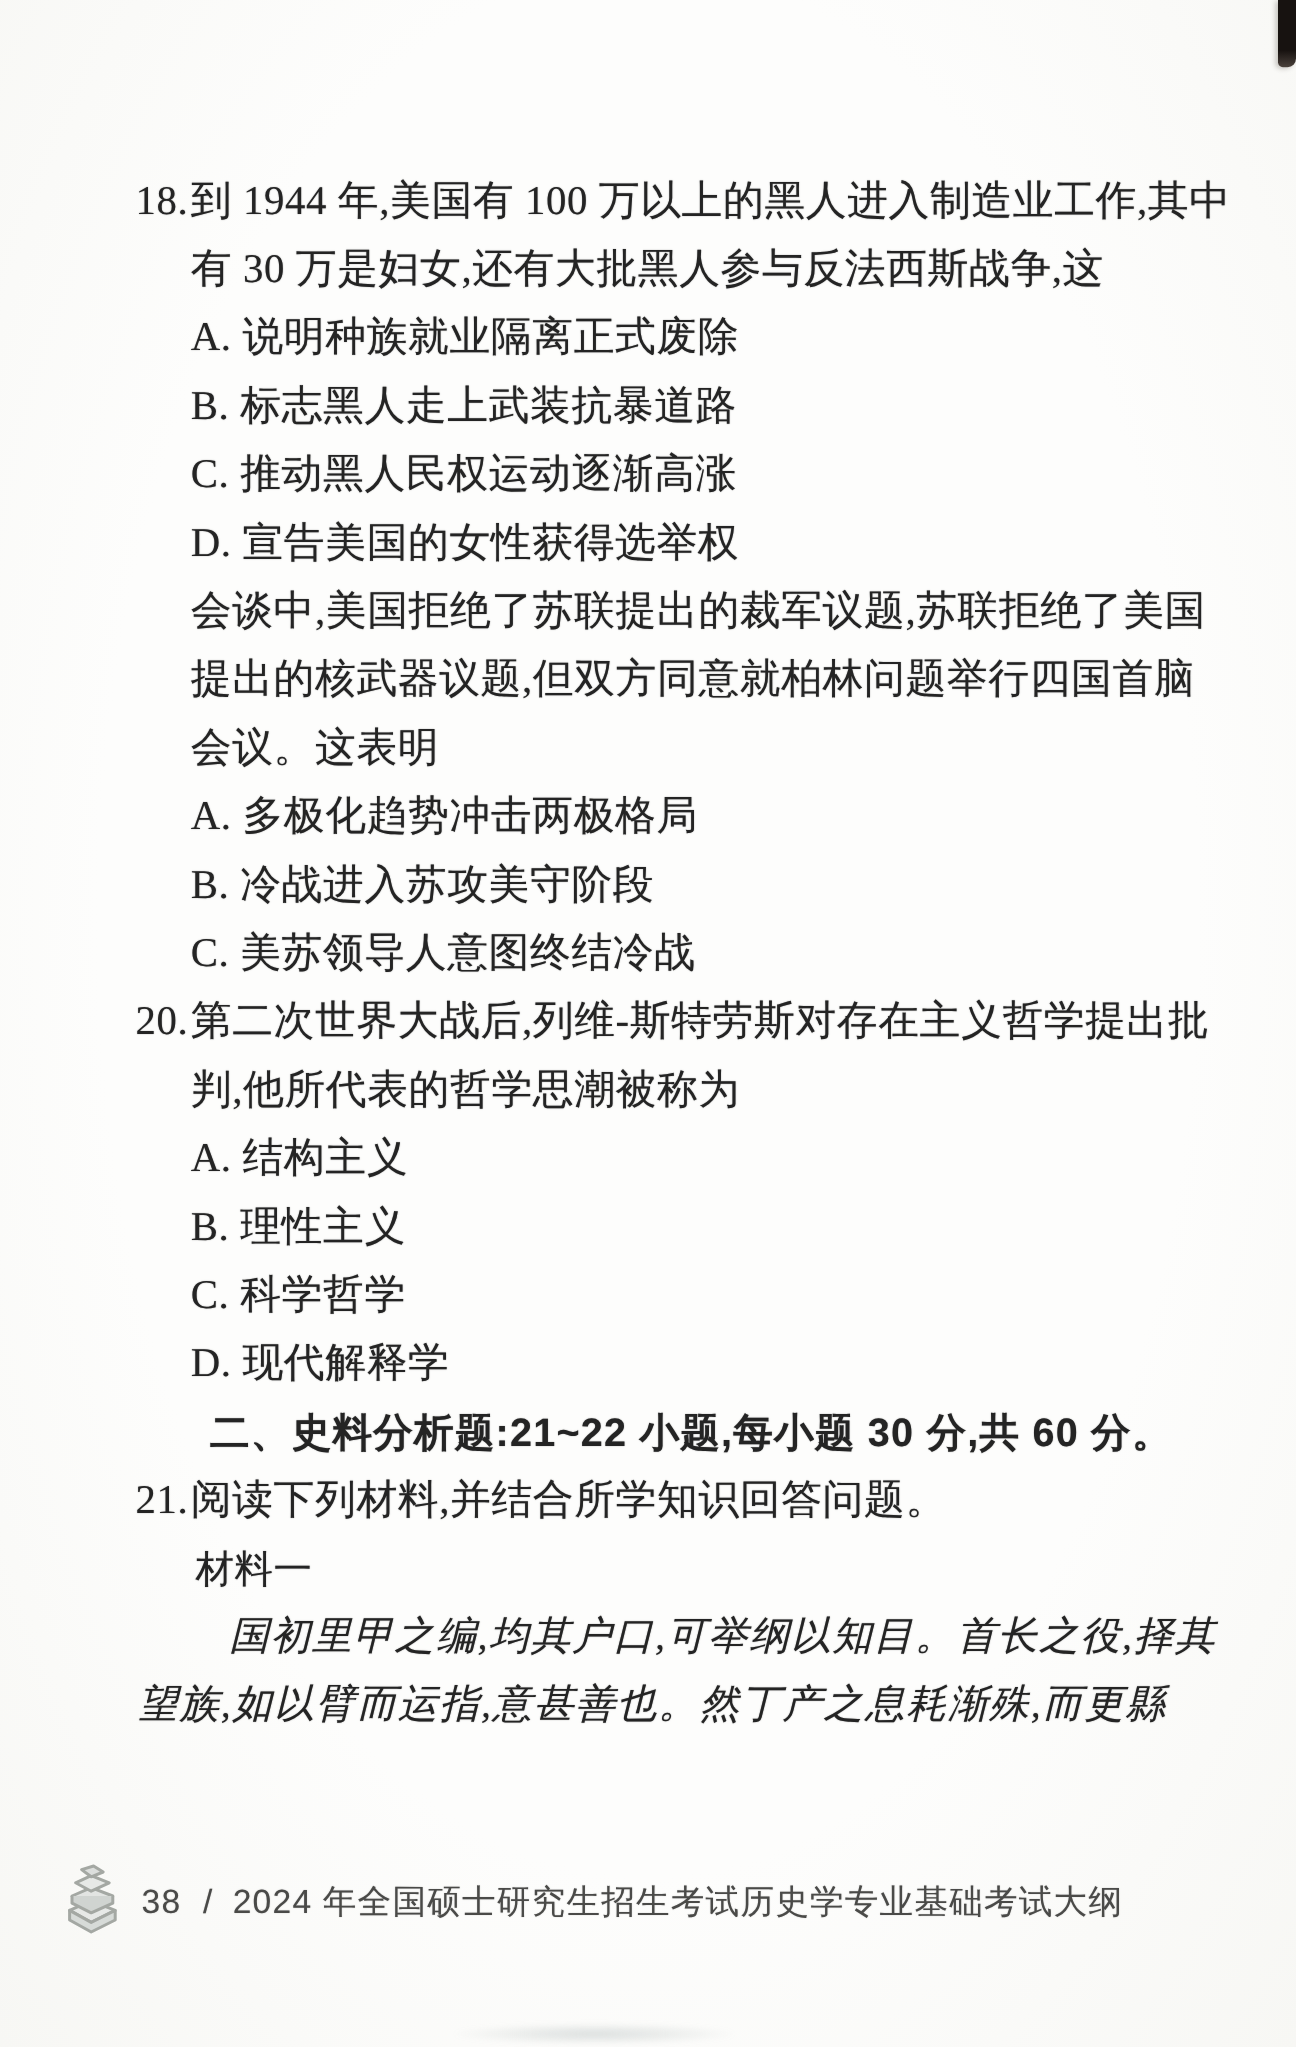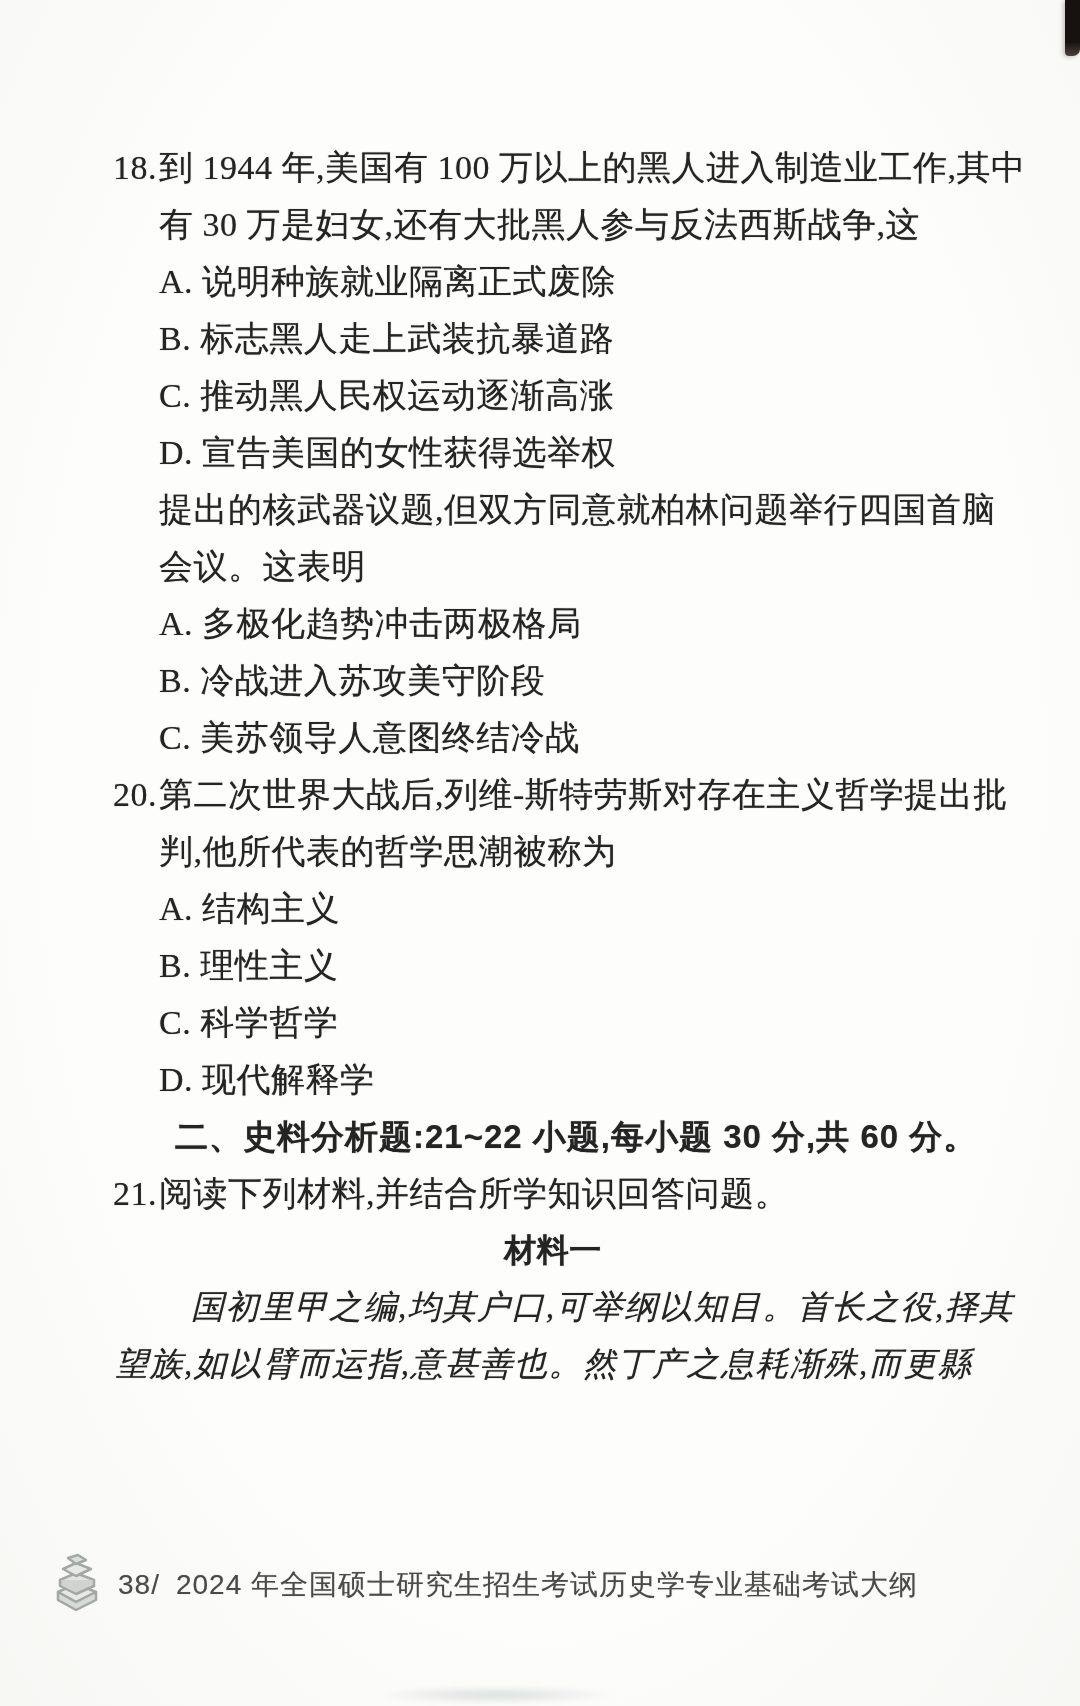--- a/index.html
+++ b/index.html
@@ -21,39 +21,39 @@
   }
   .qline { display:flex; }
   .qnum { flex:0 0 46px; width:46px; }
   .indent { padding-left:46px; }
   .section-heading {
     font-family:"Liberation Sans","DejaVu Sans",sans-serif;
     font-weight:700; padding-left:62px; letter-spacing:1px; font-size:33px;
   }
   .material-label {
     font-family:"Liberation Sans","DejaVu Sans",sans-serif;
-    font-weight:700; padding-left:50px; font-size:32px;text-align:center;
+    font-weight:400; padding-left:50px; font-size:32px;
   }
   .material-line { font-style:italic; font-size:33px; letter-spacing:1.5px; }
   .material-first { padding-left:78px; }
   .material-cont { padding-left:2px; }
   .opt-row { display:flex; padding-left:46px;flex-direction:column; }
   .opt-col1 { width:416px; }
   .footer {
     position:absolute; left:48px; top:1552px;
     display:flex; align-items:center;
   }
   .footer-logo { width:56px; height:66px; opacity:0.8; flex:0 0 56px; }
   .footer-text {
     font-family:"Liberation Sans","DejaVu Sans",sans-serif;
     font-size:28px; color:#4a4a48; letter-spacing:1px;
     display:flex; align-items:baseline; margin-left:14px;
     text-shadow:0 0 1px rgba(70,70,70,0.4);
   }
-  .footer-pageno { }
+  .footer-pageno { margin-right:18px; }
   .footer-sep { margin-right:16px; }
   .corner-mark {
     position:absolute; right:0; top:0;
     width:15px; height:56px;
     background:linear-gradient(180deg,#171210 75%, #4a413b 100%);
     border-radius:0 0 7px 4px;
     box-shadow:-2px 1px 4px rgba(40,30,20,0.25);
     filter:blur(0.4px);
   }
   .bottom-smudge {
@@ -77,20 +77,21 @@
         <span>到 1944 年,美国有 100 万以上的黑人进入制造业工作,其中</span>
       </div>
       <div class="line indent">有 30 万是妇女,还有大批黑人参与反法西斯战争,这</div>
       <div class="line indent">A. 说明种族就业隔离正式废除</div>
       <div class="line indent">B. 标志黑人走上武装抗暴道路</div>
       <div class="line indent">C. 推动黑人民权运动逐渐高涨</div>
       <div class="line indent">D. 宣告美国的女性获得选举权</div>
     </section>
 
     <section>
+      <div class="line indent">会谈中,美国拒绝了苏联提出的裁军议题,苏联拒绝了美国</div>
       <div class="line indent">提出的核武器议题,但双方同意就柏林问题举行四国首脑</div>
       <div class="line indent">会议。这表明</div>
       <div class="line indent">A. 多极化趋势冲击两极格局</div>
       <div class="line indent">B. 冷战进入苏攻美守阶段</div>
       <div class="line indent">C. 美苏领导人意图终结冷战</div>
     </section>
 
     <section>
       <div class="line qline">
         <span class="qnum">20.</span>

